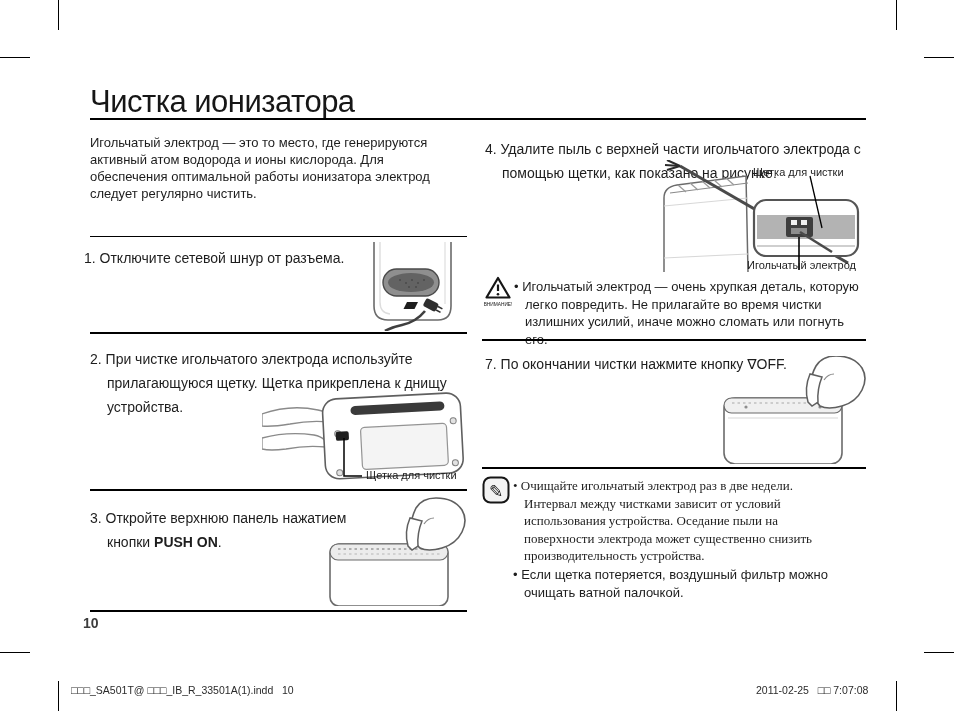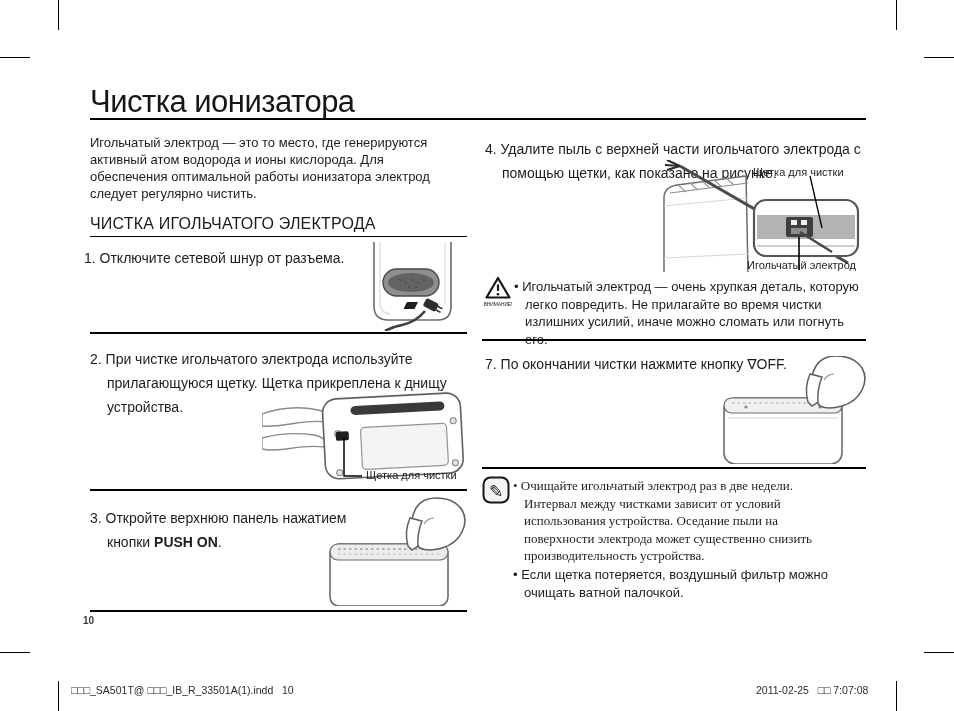--- a/index.html
+++ b/index.html
@@ -52,21 +52,21 @@
     white-space: pre-line;
     padding-left: 11px;
     text-indent: -11px;
   }
   .fig-label {
     font-size: 11px;
     color: #1d1d1d;
     white-space: nowrap;
   }
   .page-number {
-    font-size: 10px;
+    font-size: 14px;
     font-weight: bold;
     color: #3c3c3c;
   }
   .footer-text {
     font-size: 10.5px;
     color: #2b2b2b;
     white-space: pre;
   }
   svg text {
     font-family: "Liberation Sans", "DejaVu Sans", sans-serif;
@@ -87,21 +87,20 @@
   <div class="crop h abs" style="left:924px; top:652px;"></div>
 
   <div class="abs doc-title" style="left:90px; top:86px;">Чистка ионизатора</div>
   <div class="rule" style="left:90px; top:118px; width:776px; height:1.5px;"></div>
 
   <div class="abs body-text" style="left:90px; top:134px; width:370px;">Игольчатый электрод — это то место, где генерируются
 активный атом водорода и ионы кислорода. Для
 обеспечения оптимальной работы ионизатора электрод
 следует регулярно чистить.</div>
 
-  <div class="abs section-heading" style="left:90px; top:215px;">ЧИСТКА ИГОЛЬЧАТОГО ЭЛЕКТРОДА</div>
   <div class="rule" style="left:90px; top:236px; width:377px; height:1px;"></div>
 
   <div class="abs step" style="left:84px; top:246px; width:280px;">1. Отключите сетевой шнур от разъема.</div>
 
   <svg class="abs" style="left:352px; top:242px;" width="118" height="89" viewBox="0 0 118 89">
     <path d="M22 0 L22 64 Q22 78 36 78 L86 78 Q99 78 99 64 L99 0" fill="#ffffff" stroke="#6b6b6b" stroke-width="1.6"></path>
     <path d="M28 0 L28 60 Q28 71 38 72" fill="none" stroke="#dddddd" stroke-width="1.4"></path>
     <path d="M93 0 L93 62" fill="none" stroke="#e3e3e3" stroke-width="1.4"></path>
     <rect x="31" y="27" width="56" height="27" rx="13.5" fill="#8f8f8f" stroke="#4a4a4a" stroke-width="1.4"></rect>
     <ellipse cx="59" cy="40.5" rx="23" ry="9.5" fill="#636363"></ellipse>

